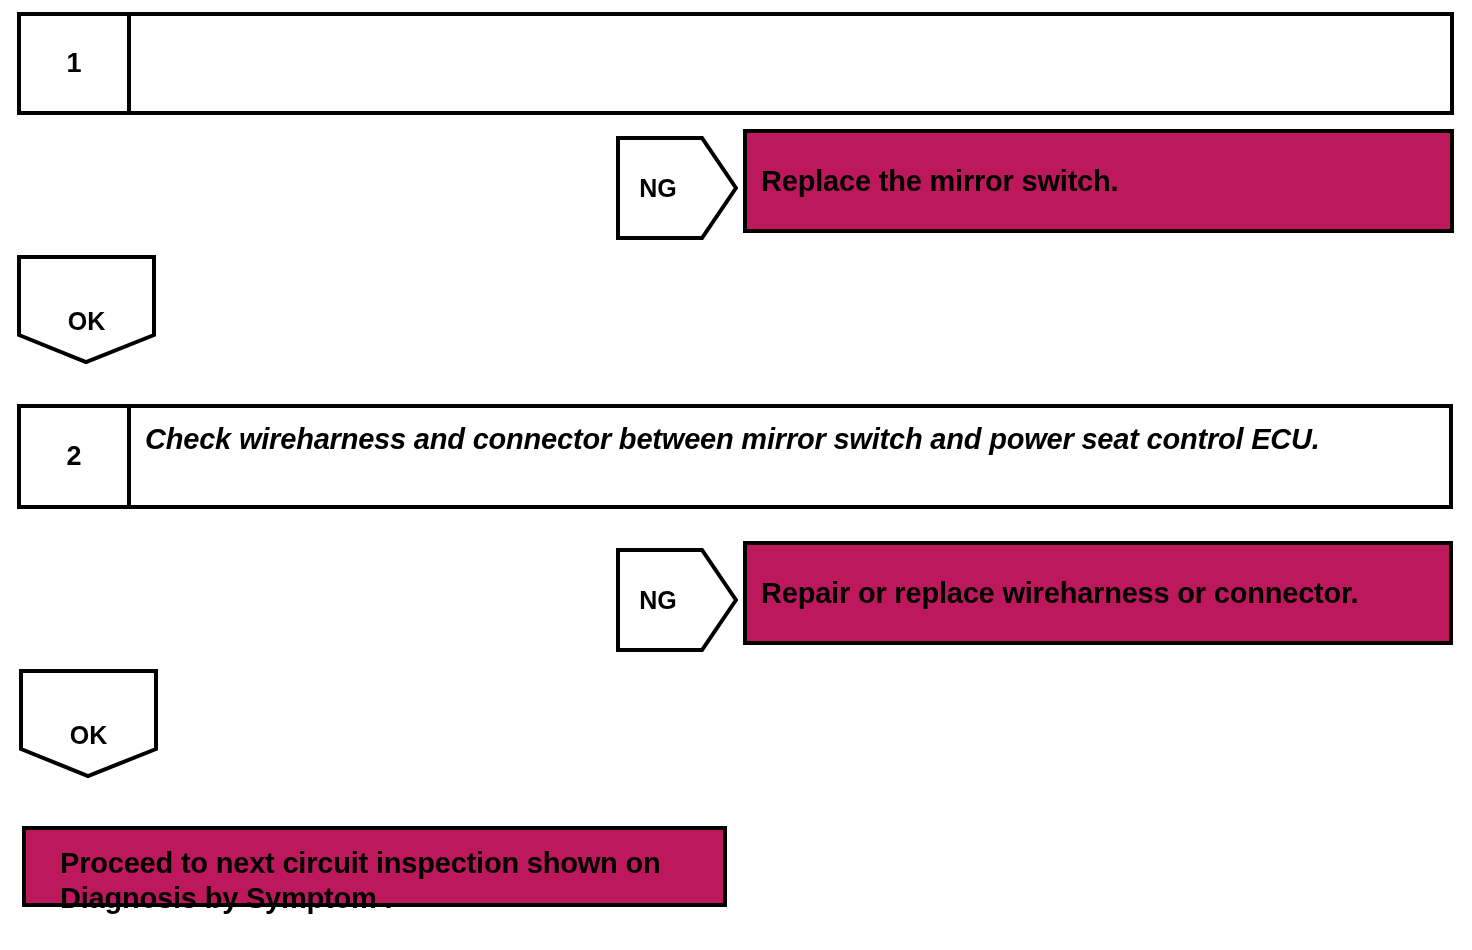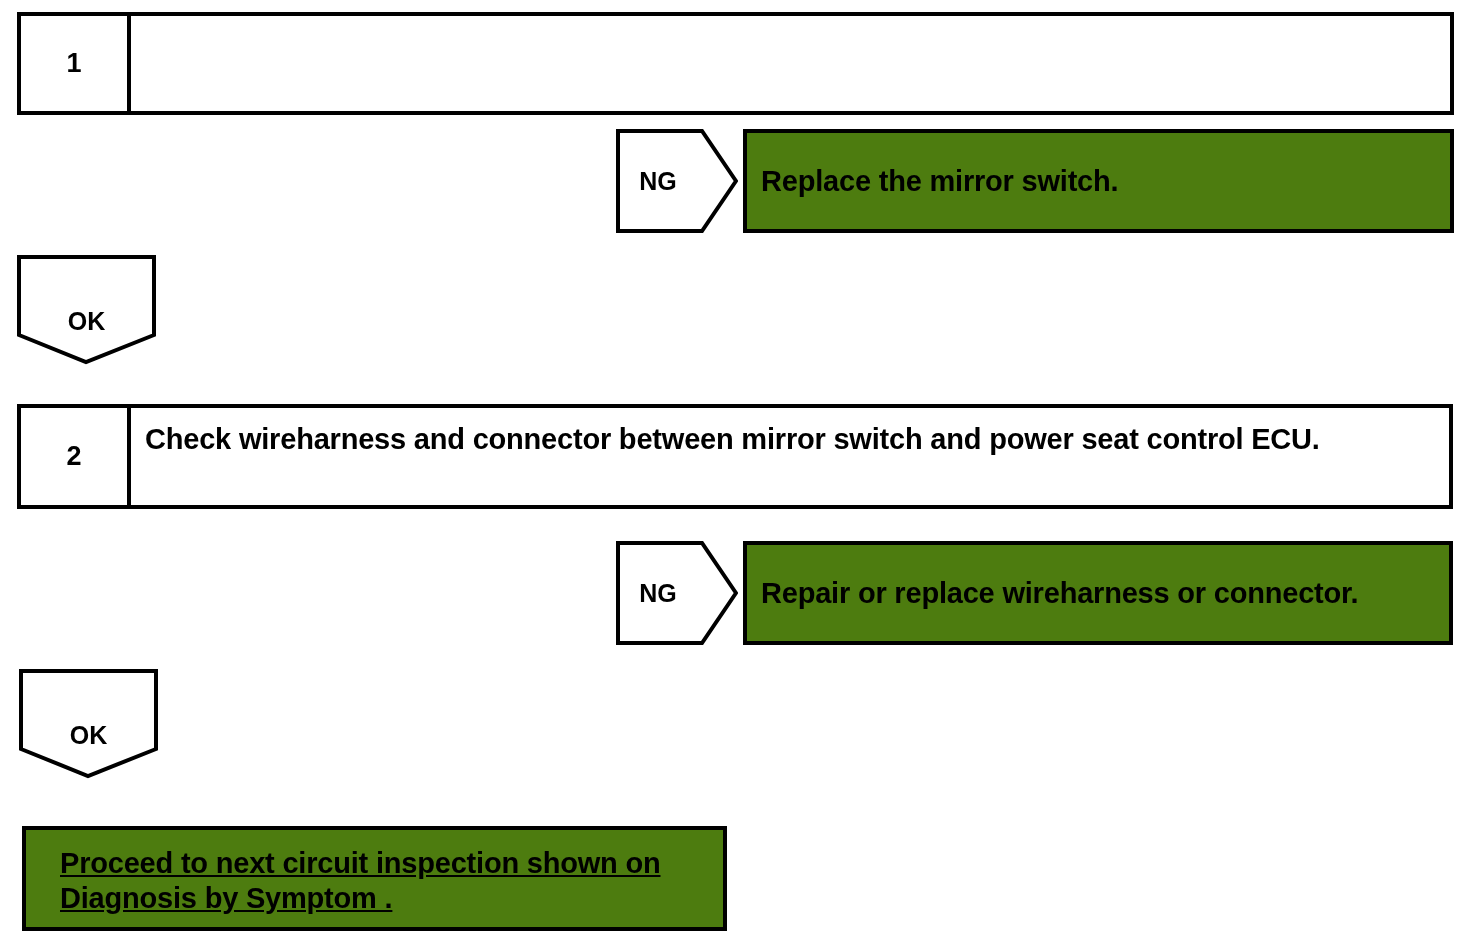--- a/index.html
+++ b/index.html
@@ -48,44 +48,46 @@
     padding: 0 10px 0 14px;
     font-weight: bold;
     font-size: 29px;
     line-height: 35px;
     letter-spacing: -0.2px;
     font-stretch: condensed;
   }
   .step-text.two-line {
     align-items: flex-start;
     padding-top: 14px;
+    font-style: italic;
   }
 
   
   .result-box {
     position: absolute;
     box-sizing: border-box;
     border: 4px solid #000000;
-    background: #4d7c0f;
+    background: #be185d;
     display: flex;
     align-items: center;
     padding: 0 10px 0 14px;
     font-weight: bold;
     font-size: 29px;
     line-height: 35px;
     letter-spacing: -0.2px;
   }
   .result-box.top-align {
     align-items: flex-start;
     padding-top: 16px;
   }
 
   
   .ng-arrow {
     position: absolute;
+    margin-top: 7px;
   }
   .ng-arrow svg {
     display: block;
   }
   .ng-arrow .ng-label {
     position: absolute;
     top: 0;
     left: 0;
     width: 84px;
     height: 100%;
@@ -157,15 +159,15 @@
 
   <div class="result-box" style="left:743px; top:541px; width:710px; height:104px;">Repair or replace wireharness or connector.</div>
 
   <div class="ok-arrow" style="left:19px; top:669px; width:139px; height:110px;">
     <svg width="139" height="110" viewBox="0 0 139 110" aria-hidden="true">
       <polygon points="2,2 137,2 137,80 69,107 2,80" fill="#ffffff" stroke="#000000" stroke-width="4" stroke-linejoin="miter"></polygon>
     </svg>
     <div class="ok-label">OK</div>
   </div>
 
-  <div class="result-box top-align" style="left:22px; top:826px; width:705px; height:105px; padding-left:34px; padding-right:20px;text-decoration:underline;">Proceed to next circuit inspection shown on Diagnosis by Symptom .</div>
+  <div class="result-box top-align" style="left:22px; top:826px; width:705px; height:81px; padding-left:34px; padding-right:20px;">Proceed to next circuit inspection shown on Diagnosis by Symptom .</div>
 
 </div>
 
 </body></html>

